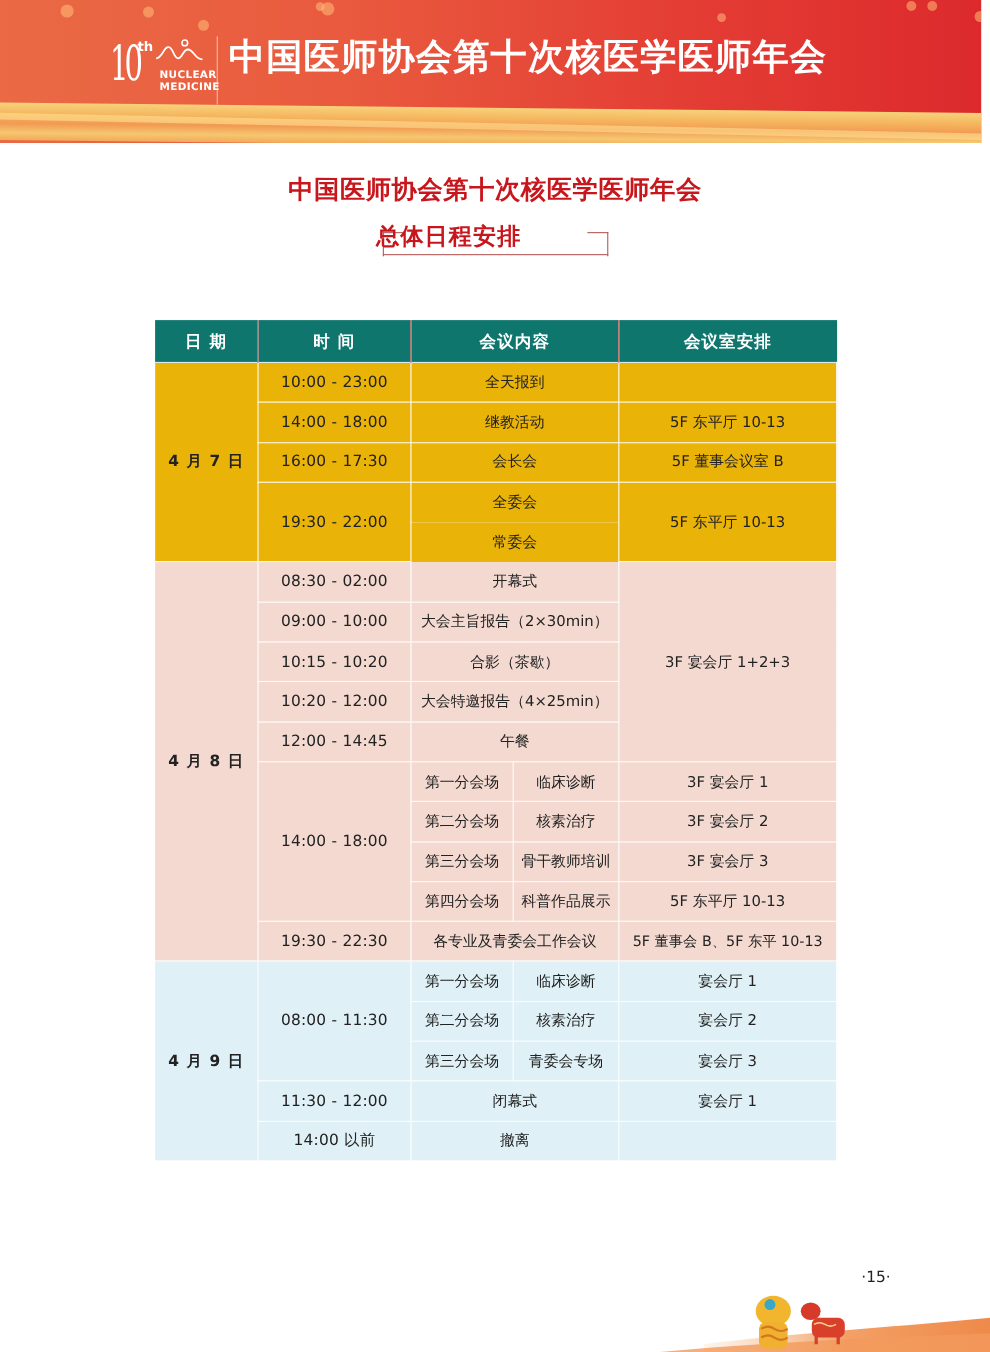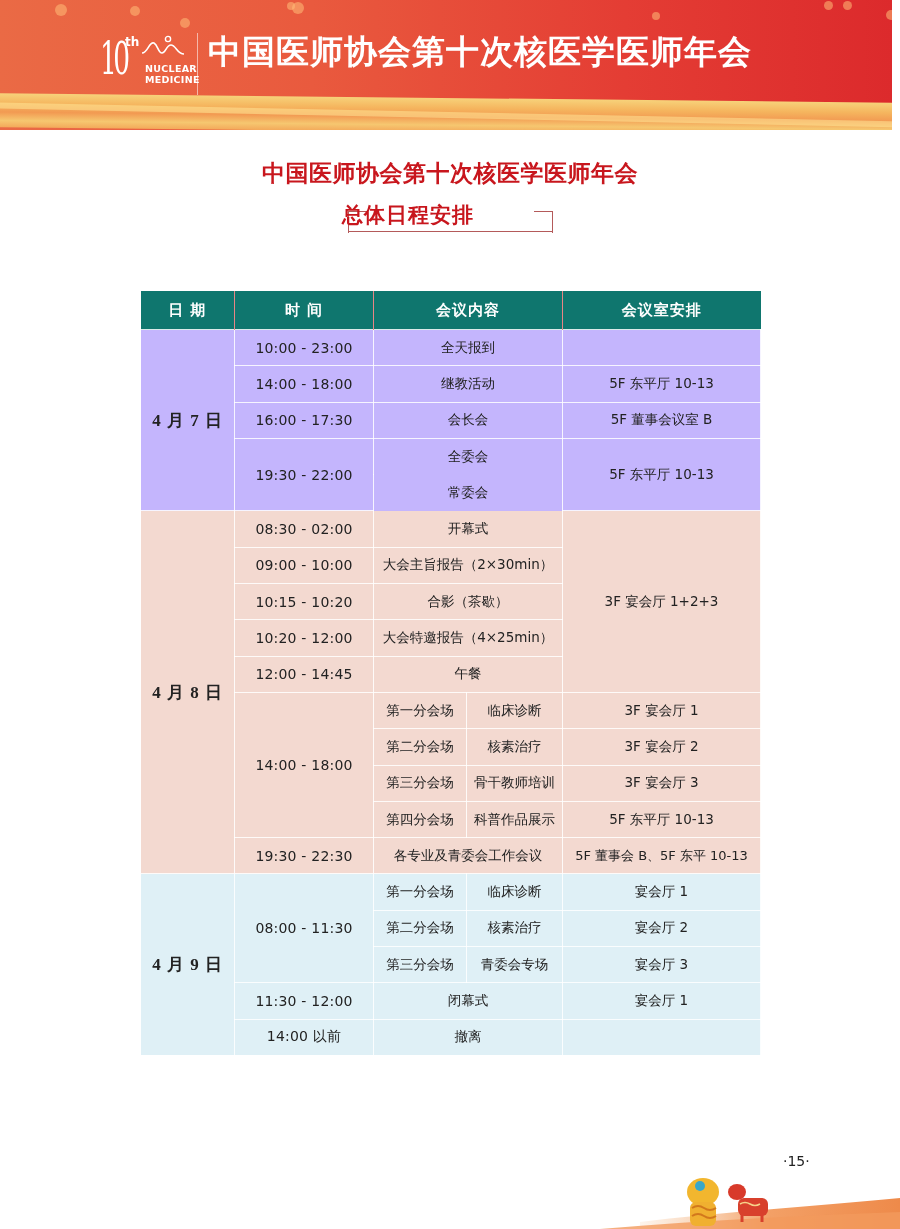--- a/index.html
+++ b/index.html
@@ -75,25 +75,25 @@
     }
     table.sched th {
       background: #0f766e; color: #fff; font-weight: bold; font-size: 15px; height: 36px;
       border-right: 1px solid #e88585; letter-spacing: 1px;
     }
     table.sched th:last-child { border-right: none; }
     table.sched td {
       height: 35.3px; padding: 0; text-align: center; vertical-align: middle;
       border: 1px solid rgba(255,255,255,0.85); white-space: nowrap;
     }
-    tr.d7 td { background: #c4b5fd; }
+    tr.d7 td { background: #eab308; }
     tr.d8 td { background: #f3d9d0; }
     tr.d9 td { background: #dff0f6; }
     tr.d7 td.nb, tr.d9 td.nb, tr.d8 td.nb { border-bottom-color: transparent; border-top-color: transparent; }
-    td.date { font-weight: bold; font-size: 17px; letter-spacing: 1px; font-family: Liberation Serif, serif; }
+    td.date { font-weight: bold; font-size: 14px; letter-spacing: 1px; }
     td.time { font-size: 14px; letter-spacing: 0.2px; }
     td.sub { font-size: 13.5px; }
     .page-num {
       position: absolute; left: 783px; top: 1153px; font-size: 14px; color: #222;
     }
     .footer-deco { position: absolute; left: 0; top: 1150px; width: 900px; height: 79px; }
   </style>
 </head>
 <body>
 

